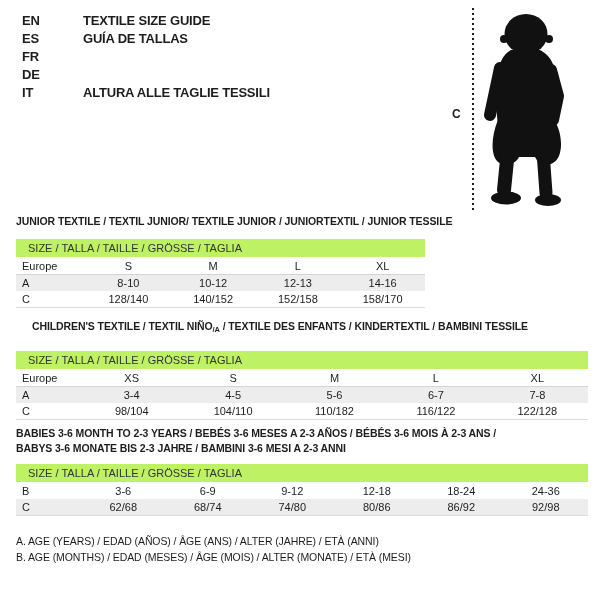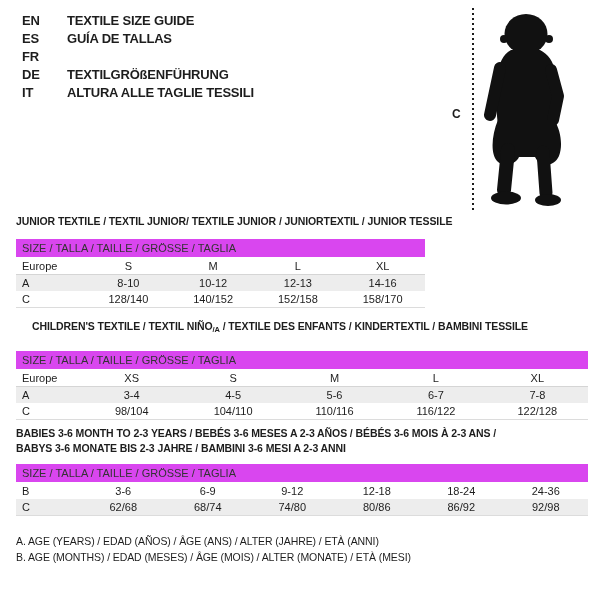--- a/index.html
+++ b/index.html
@@ -3,44 +3,44 @@
 <meta charset="utf-8">
 <style>
   html,body{margin:0;padding:0;}
   body{
     width:600px;height:600px;background:#ffffff;position:relative;overflow:hidden;
     font-family:"Liberation Sans", sans-serif;color:#1d1d1d;
     -webkit-font-smoothing:antialiased;
   }
   
   .langs{position:absolute;left:22px;top:11px;}
-  .lang-row{display:flex;height:18px;align-items:center;font-weight:700;font-size:13px;letter-spacing:-0.2px;gap:8px;}
+  .lang-row{display:flex;height:18px;align-items:center;font-weight:700;font-size:13px;letter-spacing:-0.2px;}
   .lang-code{width:37px;}
-  .lang-label{white-space:nowrap;}
+  .lang-label{white-space:nowrap;margin-left:24px;}
 
   
   .dotted-line{position:absolute;left:472px;top:8px;width:2px;height:203px;
     background:repeating-linear-gradient(to bottom,#1d1d1d 0 2px,transparent 2px 5px);}
   .height-label{position:absolute;left:452px;top:107px;font-weight:700;font-size:12px;}
   svg.baby{position:absolute;left:483px;top:10px;}
 
   
   .sec-title{position:absolute;left:16px;font-weight:700;font-size:10.5px;letter-spacing:-0.1px;white-space:nowrap;}
   #t1-title{top:215px;}
   #t2-title{top:320px;margin-left:16px;}
   #t3-title{top:426px;line-height:15px;}
   .subscript{font-size:7.5px;vertical-align:-2px;}
 
   
   .size-table{position:absolute;left:16px;}
   #t1{top:239px;width:409px;}
   #t2{top:351px;width:572px;}
   #t3{top:464px;width:572px;}
-  .size-bar{height:18px;background:#d946ef;display:flex;align-items:center;
-    padding-left:6px;box-sizing:border-box;font-size:11px;color:#333333;margin-bottom:1px;}
+  .size-bar{height:18px;background:#bef264;display:flex;align-items:center;
+    padding-left:12px;box-sizing:border-box;font-size:11px;color:#333333;margin-bottom:1px;}
   .trow{display:flex;height:16px;align-items:center;font-size:11px;}
   .trow .lbl{width:65px;padding-left:6px;box-sizing:border-box;}
   #t1 .lbl{width:70px;}
   .trow .cell{flex:1;text-align:center;}
   .head-row{border-bottom:1px solid #d5d5d5;}
   .stripe{background:#ededed;}
   .last-row{border-bottom:1px solid #dcdcdc;}
 
   
   .legend{position:absolute;left:16px;top:533px;font-weight:400;font-size:10.5px;
@@ -57,21 +57,20 @@
   </div>
   <div class="lang-row">
     <span class="lang-code">ES</span>
     <span class="lang-label">GUÍA DE TALLAS</span>
   </div>
   <div class="lang-row">
     <span class="lang-code">FR</span>
   </div>
   <div class="lang-row">
     <span class="lang-code">DE</span>
-    <span class="lang-label">TEXTILGRÖßENFÜHRUNG</span>
   </div>
   <div class="lang-row">
     <span class="lang-code">IT</span>
     <span class="lang-label">ALTURA ALLE TAGLIE TESSILI</span>
   </div>
 </div>
 
 <div class="dotted-line"></div>
 <div class="height-label">C</div>
 <svg class="baby" width="85" height="197" viewBox="0 0 85 197">
@@ -138,21 +137,21 @@
     <span class="cell">3-4</span>
     <span class="cell">4-5</span>
     <span class="cell">5-6</span>
     <span class="cell">6-7</span>
     <span class="cell">7-8</span>
   </div>
   <div class="trow last-row">
     <span class="lbl">C</span>
     <span class="cell">98/104</span>
     <span class="cell">104/110</span>
-    <span class="cell">110/116</span>
+    <span class="cell">110/182</span>
     <span class="cell">116/122</span>
     <span class="cell">122/128</span>
   </div>
 </div>
 
 <div class="sec-title" id="t3-title">
   <div>BABIES 3-6 MONTH TO 2-3 YEARS / BEBÉS 3-6 MESES A 2-3 AÑOS / BÉBÉS 3-6 MOIS À 2-3 ANS /</div>
   <div>BABYS 3-6 MONATE BIS 2-3 JAHRE / BAMBINI 3-6 MESI A 2-3 ANNI</div>
 </div>
 <div class="size-table" id="t3">

